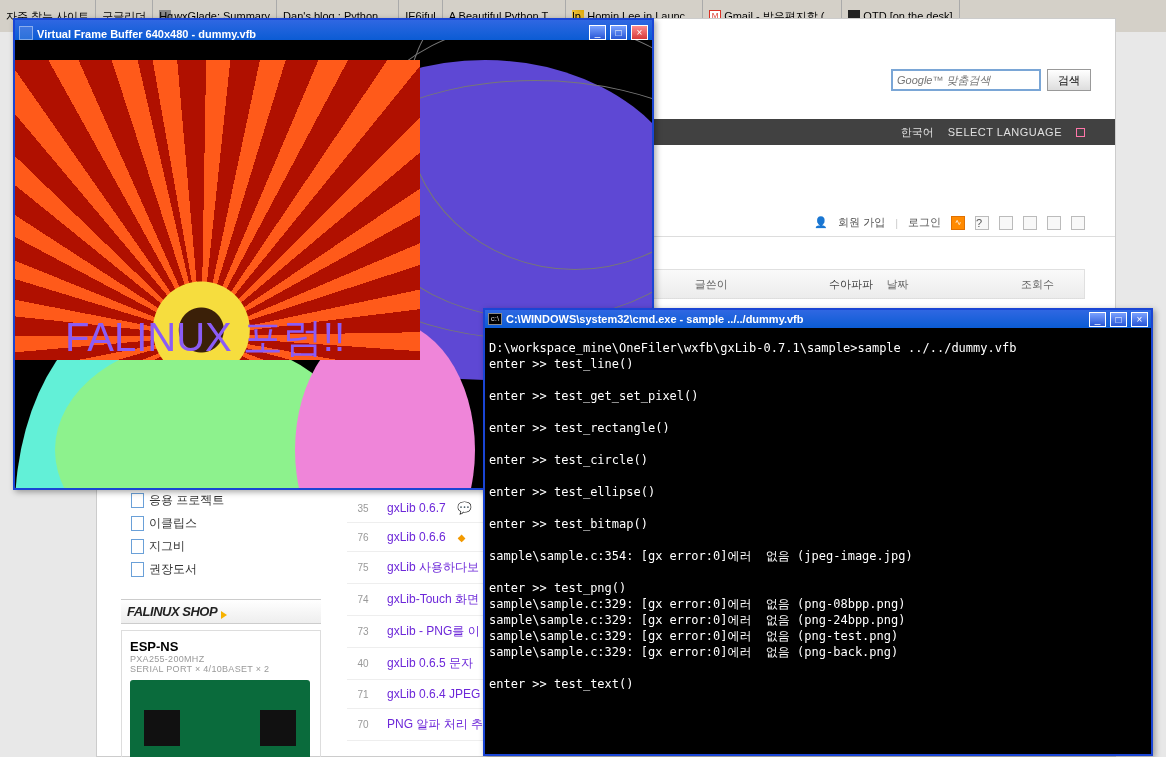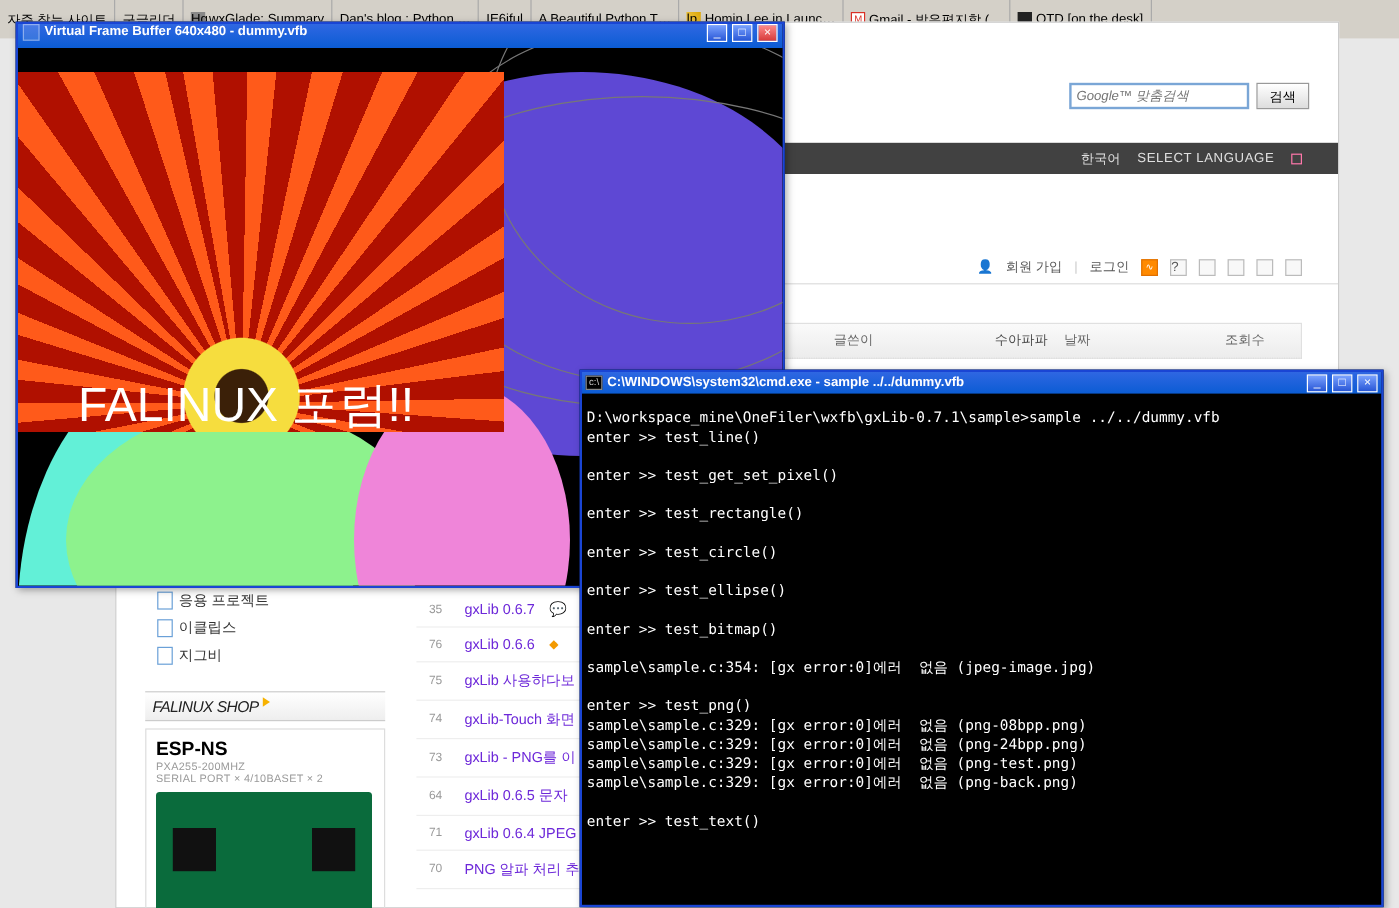--- a/index.html
+++ b/index.html
@@ -28,41 +28,41 @@
   .listhead { position: absolute; top: 218px; left: 520px; right: 30px; height: 30px; background: linear-gradient(#fafafa,#ececec); border:1px solid #e0e0e0; display:flex; font-size:11px; color:#666;margin-top:32px;}
   .listhead div { text-align:center; line-height:28px; }
   .lh-auth{flex:2;} .lh-date{flex:2;} .lh-view{flex:1;}
   .datarow { position:absolute; left:520px; right:30px; height:30px; display:flex; font-size:11px; color:#444; border-bottom:1px dotted #ddd;}
   .datarow div{line-height:30px;text-align:center;}
   .row1{top:250px;flex-direction:column;} .row2{top:280px;}
 
   .sidebar { position: absolute; left: 24px; top: 470px; width: 200px; }
   .sidebar .item { display:flex; align-items:center; gap:5px; padding:3px 10px; font-size:12px; color:#333; }
   .sidebar .item .doc { width:13px; height:15px; border:1px solid #6aa0d8; background:#fff; position:relative;}
-  .sidebar .shop-head { margin-top: 18px; font-weight: normal; font-size: 13px; font-style: italic; color:#222; letter-spacing:-.5px; display:flex; align-items:flex-start; gap:4px; border-top:1px solid #ccc; border-bottom:1px solid #ccc; background:linear-gradient(#fff,#eee); padding:4px 6px;}
+  .sidebar .shop-head { margin-top: 18px; font-weight: bold; font-size: 13px; font-style: italic; color:#222; letter-spacing:-.5px; display:flex; align-items:flex-end; gap:4px; border-top:1px solid #ccc; border-bottom:1px solid #ccc; background:linear-gradient(#fff,#eee); padding:4px 6px;}
   .arrow-r { width:0;height:0;border-top:4px solid transparent;border-bottom:4px solid transparent;border-left:6px solid #f7b200;}
   .prod { border:1px solid #ddd; padding:8px; margin-top:6px;}
-  .prod .name{font-weight:bold;font-size:16px;}
+  .prod .name{font-weight:bold;font-size:13px;}
   .prod .spec{font-size:9px;color:#999;letter-spacing:.3px;}
   .board { width: 180px; height: 110px; background: #0a6b3c; margin-top:6px; position:relative; border-radius:3px;}
   .board::before, .board::after { content:''; position:absolute; background:#111; }
   .board::before{ width:36px;height:36px;left:14px;top:30px;}
   .board::after{ width:36px;height:36px;right:14px;top:30px;}
 
   .postlist { position:absolute; left:250px; top:475px; right:6px; }
   .post { display:flex; align-items:center; gap:12px; padding:7px 4px; border-bottom:1px solid #eee; font-size:12px;}
   .post .num { width:24px; color:#999; text-align:center; font-size:10px;}
   .post .title { color:#6d28d9; }
   .post .badge { font-size:10px; color:#f39a00; }
   .post .cm { color:#f39a00; font-size:10px;}
 
   
   .win { position:absolute; background:#000; border:1px solid #0b5cd4; box-shadow:2px 2px 6px rgba(0,0,0,.35);}
   .win-vfb { left:13px; top:18px; width:641px; height:472px; border:2px solid #1a45d4;}
-  .titlebar { height:20px; background:linear-gradient(#2f67e2,#0b5cd4); color:#fff; font-size:11px; display:flex; align-items:flex-start; padding:0 4px; gap:4px;}
+  .titlebar { height:20px; background:linear-gradient(#2f67e2,#0b5cd4); color:#fff; font-size:11px; display:flex; align-items:flex-end; padding:0 4px; gap:4px;}
   .titlebar .ico { width:14px;height:14px;background:#fff2; border:1px solid #fff6;}
   .titlebar .txt { flex:1; font-weight:bold;}
   .winbtn { width:17px;height:15px;border:1px solid #fff; background:linear-gradient(#7aa2ff,#2856d6); color:#fff; font-size:10px; text-align:center; line-height:13px; cursor:pointer;}
   .winbtn.close{background:linear-gradient(#ff8b8b,#d63a3a);}
   .vfb-canvas{position:absolute;left:0;top:20px;right:0;bottom:0; background:#000; overflow:hidden;}
   .ellipse{position:absolute;border-radius:50%;}
   .e-blue{ width:420px;height:320px;left:260px;top:20px;background:#5e48d4;}
   .e-cyan{ width:280px;height:420px;left:0px;top:260px;background:#62f0d7;}
   .e-green{ width:300px;height:220px;left:40px;top:300px;background:#8df28d;}
   .e-pink{ width:180px;height:260px;left:280px;top:280px;background:#ef85d9;}
@@ -71,21 +71,21 @@
   .r2{width:390px;height:300px;left:330px;top:-20px;}
   .r3{width:460px;height:260px;left:290px;top:40px;}
   .flower{position:absolute;left:0;top:20px;width:405px;height:300px;
     background:
       radial-gradient(circle at 46% 90%, #3b2008 0 22px, transparent 23px),
       radial-gradient(circle at 46% 90%, #f6dd3e 0 48px, transparent 49px),
       repeating-conic-gradient(from -10deg at 46% 92%, #ff5a1a 0deg 5deg, #b01000 5deg 11deg),
       radial-gradient(circle at 46% 92%, #ff3c12 0 88%, transparent 90%),
       #000;
     background-blend-mode: normal,normal,normal,normal,normal;}
-  .flower-label{position:absolute;left:50px;top:270px;font-size:40px;color:#ffffff;font-weight:normal;}
+  .flower-label{position:absolute;left:50px;top:270px;font-size:40px;color:#8b5cf6;font-weight:normal;}
 
   
   .win-cmd{ left:483px; top:308px; width:670px; height:448px; background:#000; border:2px solid #1a45d4;}
   .cmd-title{height:18px;background:linear-gradient(#2f67e2,#0b5cd4);color:#fff;font-size:11px;display:flex;align-items:center;padding:0 3px;gap:4px;}
   .cmd-title .ico{width:14px;height:12px;background:#000;border:1px solid #888;font-size:8px;color:#ccc;text-align:center;}
   .cmd-title .txt{flex:1;font-weight:bold;}
   .cmd-body{position:absolute;left:0;top:18px;right:0;bottom:0;padding:12px 4px;
     font-family:"Lucida Console","Consolas",monospace;font-size:12px;line-height:16px;color:#fff;white-space:pre;}
 </style>
 </head>
@@ -170,20 +170,24 @@
         <span class="doc"></span>
         <span>응용 프로젝트</span>
       </div>
     <div class="item">
         <span class="doc"></span>
         <span>이클립스</span>
       </div>
     <div class="item">
         <span class="doc"></span>
         <span>지그비</span>
+      </div>
+    <div class="item">
+        <span class="doc"></span>
+        <span>권장도서</span>
       </div>
     <div class="shop-head">
       <span>FALINUX SHOP</span>
         <span class="arrow-r"></span>
     </div>
     <div class="prod">
       <div class="name">ESP-NS</div>
       <div class="spec" style="white-space:pre;">PXA255-200MHZ
 SERIAL PORT × 4/10BASET × 2</div>
       <div class="board"></div>
@@ -208,21 +212,21 @@
       </div>
     <div class="post">
         <span class="num">74</span>
         <span class="title">gxLib-Touch 화면</span>
       </div>
     <div class="post">
         <span class="num">73</span>
         <span class="title">gxLib - PNG를 이</span>
       </div>
     <div class="post">
-        <span class="num">64</span>
+        <span class="num">40</span>
         <span class="title">gxLib 0.6.5 문자</span>
       </div>
     <div class="post">
         <span class="num">71</span>
         <span class="title">gxLib 0.6.4 JPEG</span>
       </div>
     <div class="post">
         <span class="num">70</span>
         <span class="title">PNG 알파 처리 추</span>
       </div>

